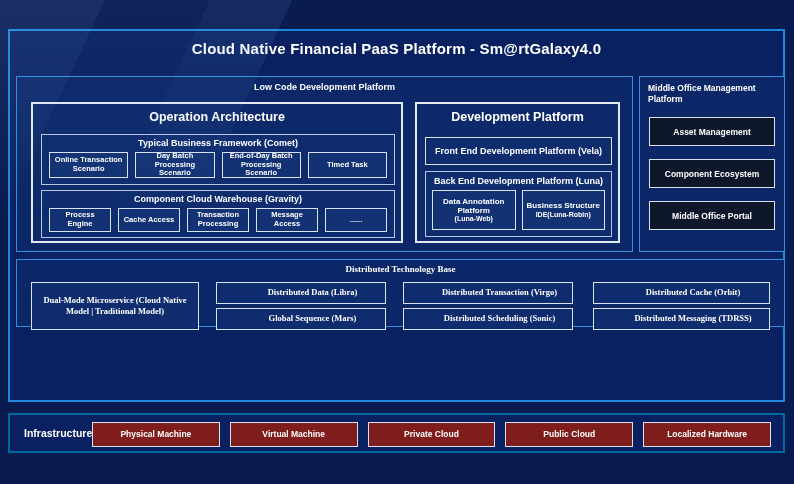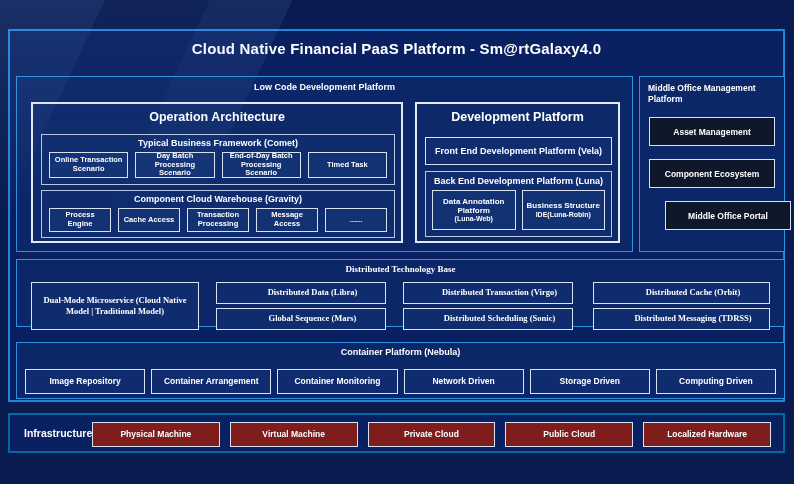--- a/index.html
+++ b/index.html
@@ -112,45 +112,34 @@
             </div>
           </div>
         </div>
       </div>
     </div>
 
     <div class="box section" id="middle-office">
       <div class="mo-label">Middle Office Management Platform</div>
       <div class="mo-box" style="top:40px;">Asset Management</div>
       <div class="mo-box" style="top:82px;">Component Ecosystem</div>
-      <div class="mo-box" style="top:124px;margin-left:16px;">Middle Office Portal</div>
+      <div class="mo-box" style="top:124px;">Middle Office Portal</div>
     </div>
 
     <div class="box section" id="distributed">
       <div class="section-label" style="padding-top:4px;">Distributed Technology Base</div>
       <div class="dtb-box" id="dual-mode">Dual-Mode Microservice (Cloud Native Model | Traditional Model)</div>
       <div class="dtb-box dtb-c2 dtb-r1">Distributed Data (Libra)</div>
       <div class="dtb-box dtb-c2 dtb-r2">Global Sequence (Mars)</div>
       <div class="dtb-box dtb-c3 dtb-r1">Distributed Transaction (Virgo)</div>
       <div class="dtb-box dtb-c3 dtb-r2">Distributed Scheduling (Sonic)</div>
       <div class="dtb-box dtb-c4 dtb-r1">Distributed Cache (Orbit)</div>
       <div class="dtb-box dtb-c4 dtb-r2">Distributed Messaging (TDRSS)</div>
     </div>
 
-    <div class="box section" id="container-plat">
-      <div class="section-label" style="padding-top:4px;">Container Platform (Nebula)</div>
-      <div class="leaf-row">
-        <div class="leaf">Image Repository</div>
-        <div class="leaf">Container Arrangement</div>
-        <div class="leaf">Container Monitoring</div>
-        <div class="leaf">Network Driven</div>
-        <div class="leaf">Storage Driven</div>
-        <div class="leaf">Computing Driven</div>
-      </div>
-    </div>
   </div>
 
   <div class="box" id="infrastructure">
     <div class="infra-label">Infrastructure</div>
     <div class="leaf-row">
       <div class="leaf">Physical Machine</div>
       <div class="leaf">Virtual Machine</div>
       <div class="leaf">Private Cloud</div>
       <div class="leaf">Public Cloud</div>
       <div class="leaf">Localized Hardware</div>

